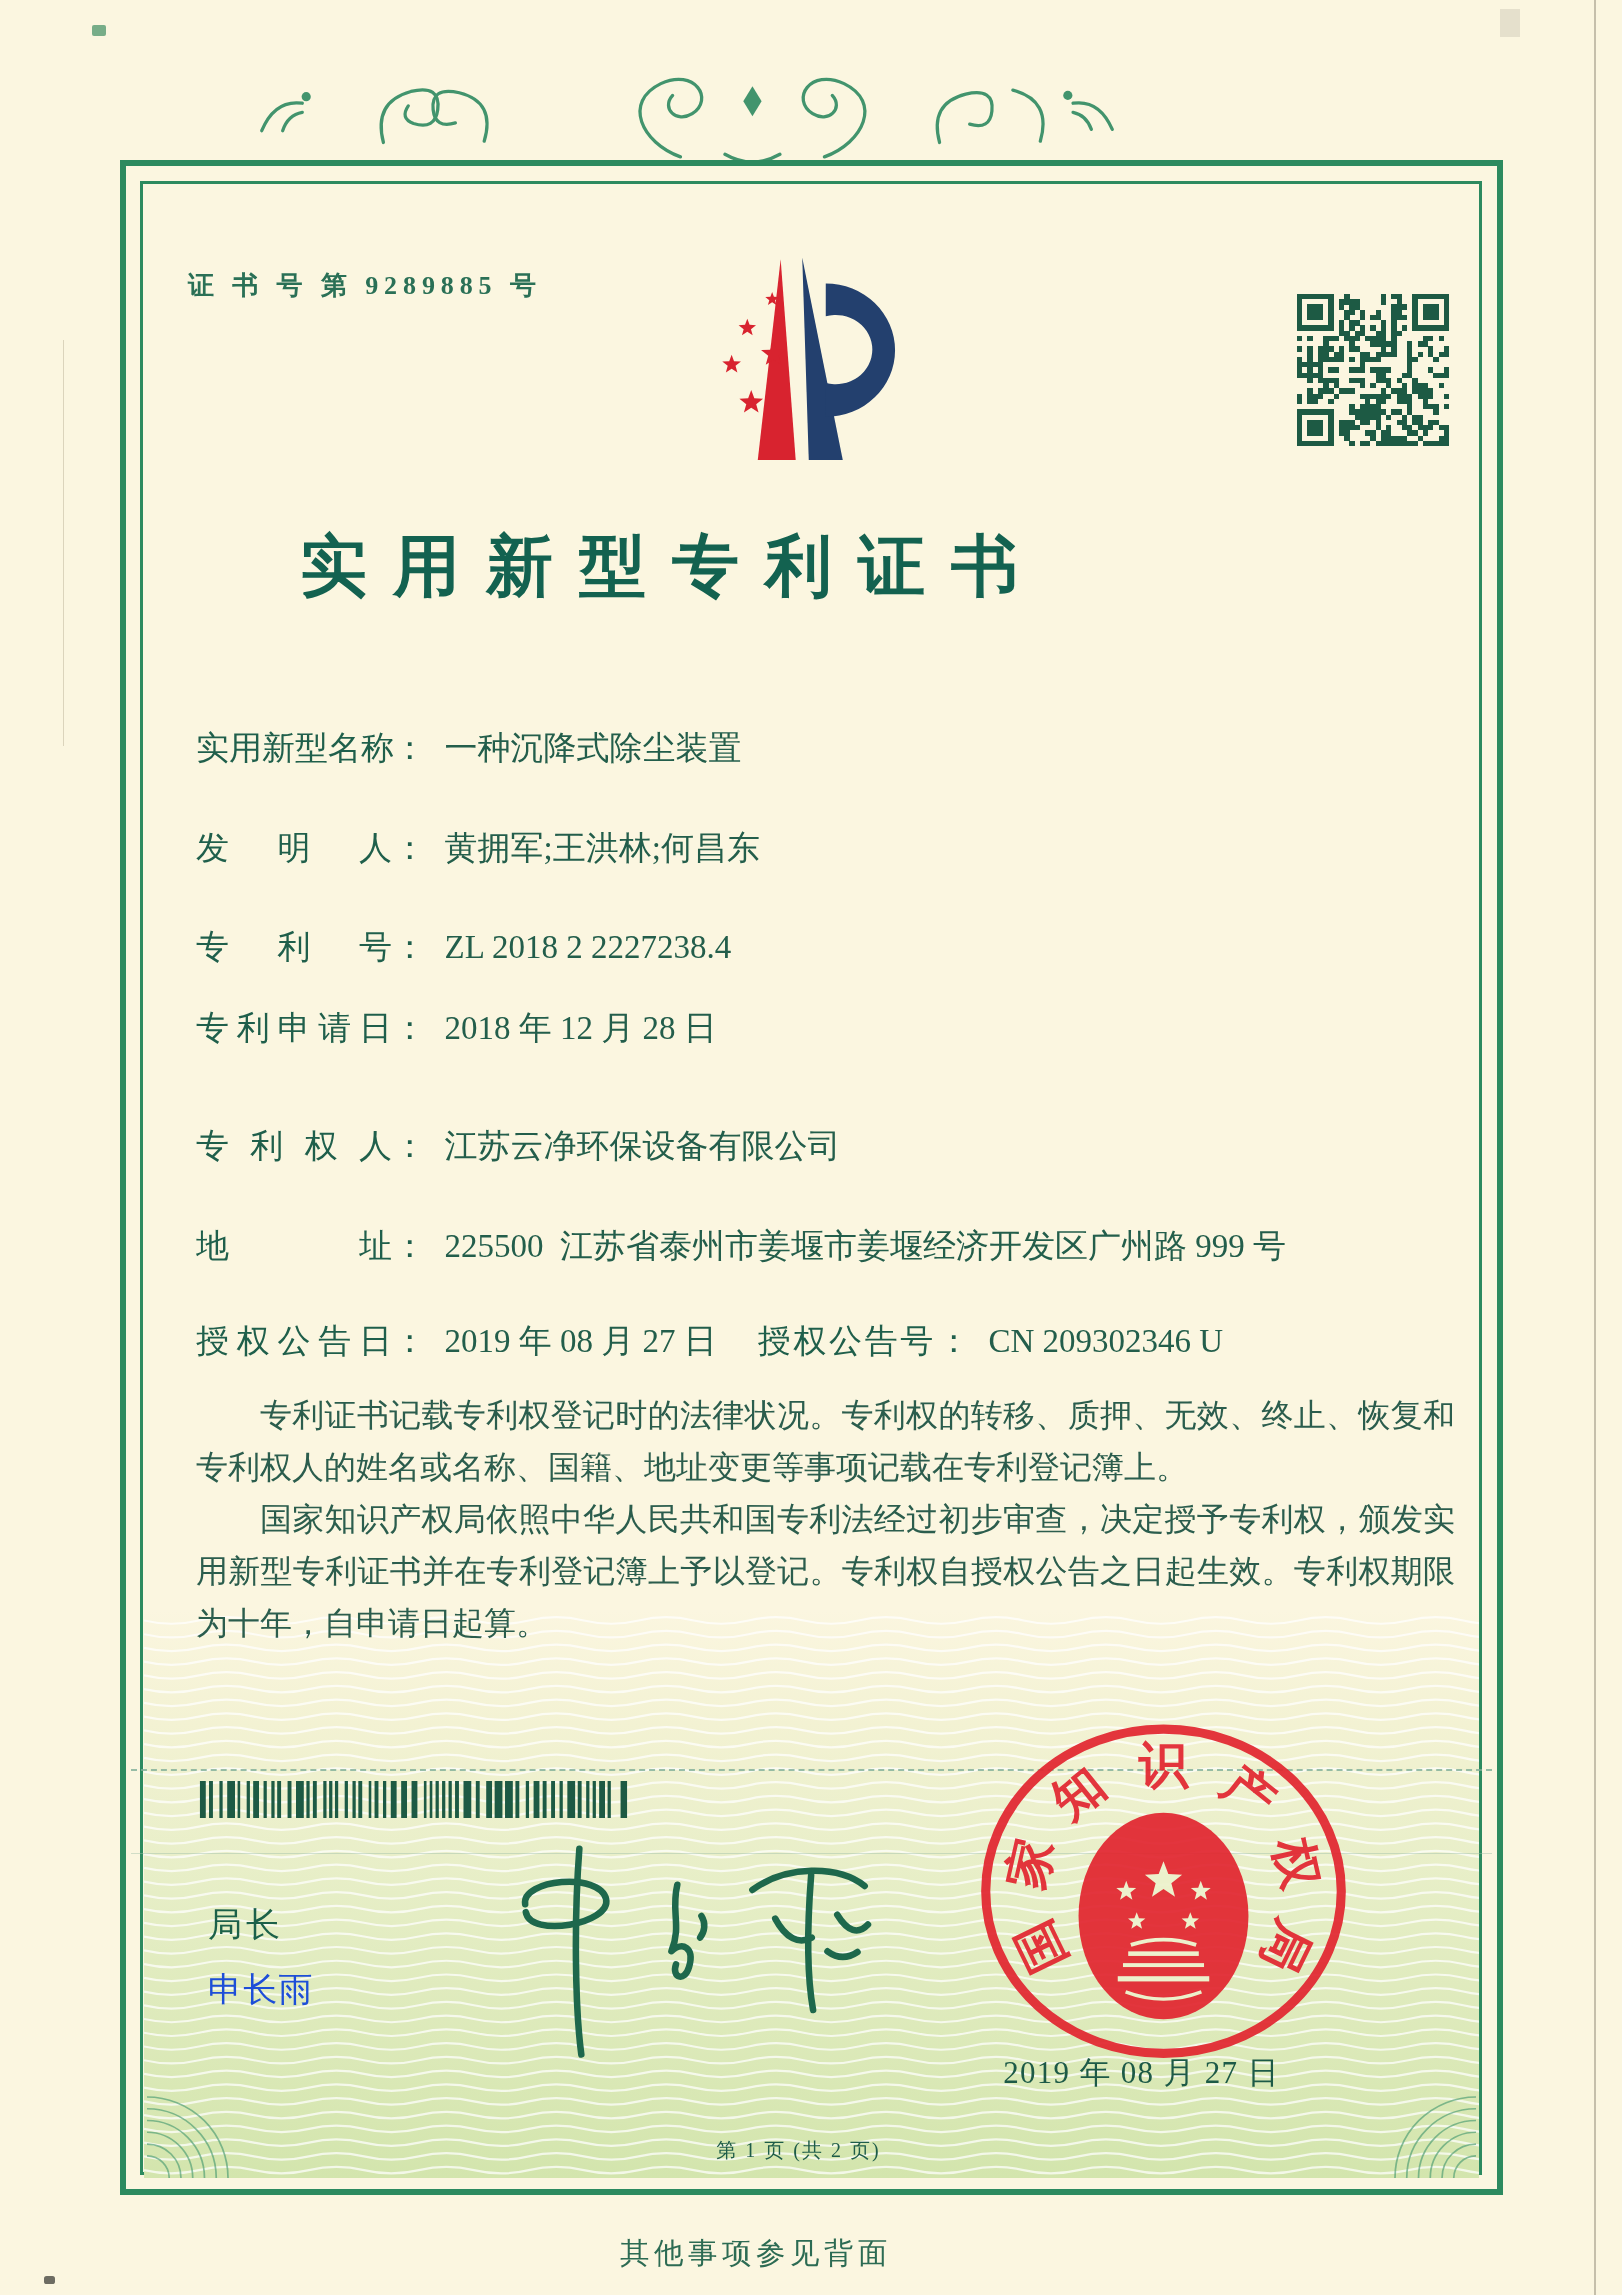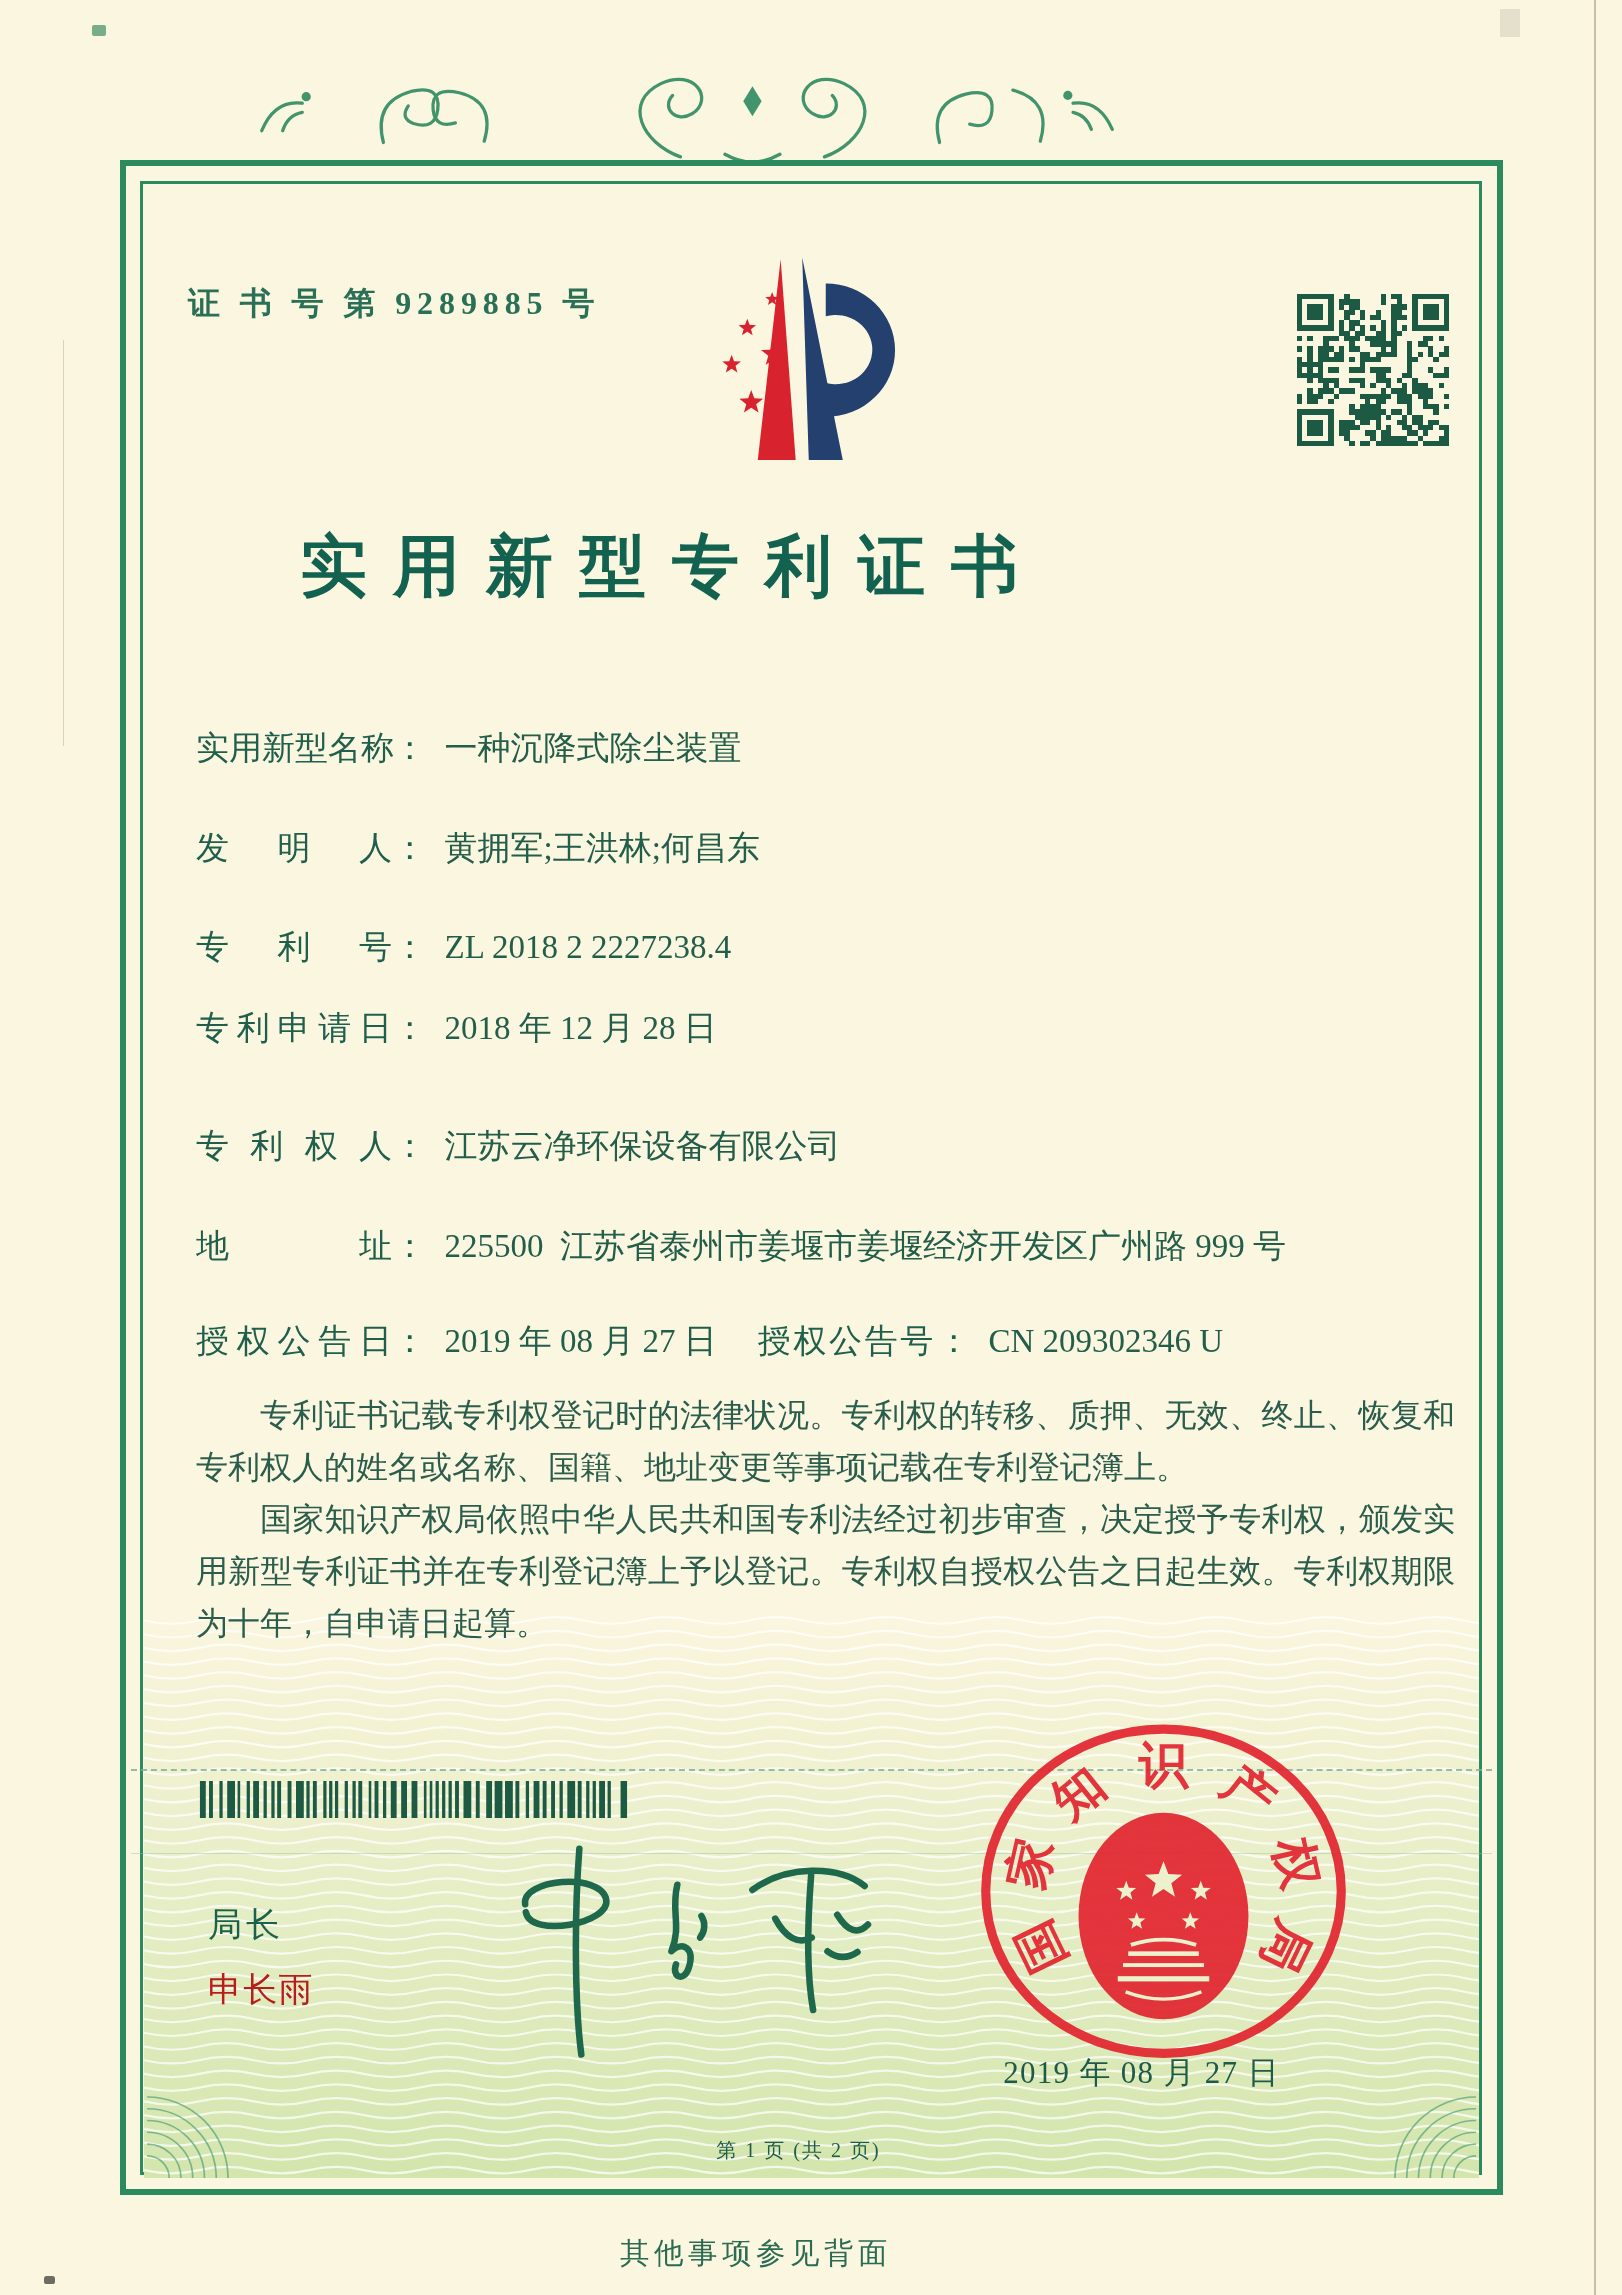--- a/index.html
+++ b/index.html
@@ -3,38 +3,38 @@
 <meta charset="utf-8">
 <style>
   html,body{margin:0;padding:0;}
   body{font-family:"Liberation Serif","DejaVu Serif",serif;}
   .page{position:relative;width:1622px;height:2295px;background:#fbf6e0;overflow:hidden;}
   .abs{position:absolute;}
   
   .frame-outer{position:absolute;left:120px;top:160px;width:1383px;height:2035px;border:6.5px solid #2c8a5f;box-sizing:border-box;}
   .frame-inner{position:absolute;left:140px;top:181px;width:1342px;height:1994px;border:3.3px solid #2c8a5f;box-sizing:border-box;}
   
-  .cert-no{position:absolute;left:188px;top:268px;font-size:32px;letter-spacing:5.9px;color:#2a7056;font-weight:bold;margin-top:14px;}
+  .cert-no{position:absolute;left:188px;top:268px;font-size:26px;letter-spacing:5.9px;color:#2a7056;font-weight:bold;}
   .title{position:absolute;left:0;top:521px;width:1318px;text-align:center;font-size:67px;font-weight:bold;color:#136250;letter-spacing:26px;padding-left:26px;box-sizing:border-box;}
   
   .field-row{position:absolute;left:196px;font-size:33px;color:#1f5f4b;white-space:nowrap;}
   .flabel{display:inline-block;width:196px;text-align:justify;text-align-last:justify;text-justify:inter-character;vertical-align:baseline;}
   .fcolon{display:inline-block;margin-left:1.3px;}
   .fvalue{display:inline-block;margin-left:18.3px;white-space:pre;color:#235e4b;}
   .pair2{display:inline-block;margin-left:41px;}
   .flabel2{display:inline-block;letter-spacing:2.6px;}
   
   .body-text{position:absolute;left:196px;top:1389px;width:1259px;font-size:32px;line-height:52px;color:#2b5d4d;text-align:justify;}
   .body-text p{margin:0;text-indent:2em;}
   
   .waves-wrap{position:absolute;left:144px;top:1610px;width:1335px;height:568px;}
   .dash-line{position:absolute;left:131px;top:1769px;width:1361px;border-top:2px dashed #7fae98;opacity:.8;}
   .thin-line{position:absolute;left:131px;top:1853px;width:1361px;border-top:1.3px solid #9dbfa9;opacity:.45;}
   .director-label{position:absolute;left:208px;top:1902px;font-size:34px;color:#1c6149;letter-spacing:3.9px;}
-  .director-name{position:absolute;left:208px;top:1967px;font-size:34px;color:#b91c1c;letter-spacing:1.3px;}
+  .director-name{position:absolute;left:208px;top:1967px;font-size:34px;color:#1d4ed8;letter-spacing:1.3px;}
   .seal-date{position:absolute;left:978px;top:2052px;width:327px;text-align:center;font-size:31px;color:#1d5a47;letter-spacing:1.3px;}
   .page-info{position:absolute;left:0;top:2137px;width:1597px;text-align:center;font-size:20px;color:#1e5c49;letter-spacing:2px;}
   .back-note{position:absolute;left:0;top:2234px;width:1512px;text-align:center;font-size:29.4px;color:#2c6b53;letter-spacing:4.6px;}
   
   .edge-right{position:absolute;left:1594px;top:0;width:2px;height:2295px;background:#b8b29e;opacity:.8;}
   .crease-left{position:absolute;left:63px;top:340px;width:1.3px;height:406px;background:rgba(160,150,120,.35);}
   .speck{position:absolute;left:44px;top:2276px;width:10.5px;height:7.9px;background:#4a4a42;border-radius:2.6px;opacity:.8;}
   .mark-tl{position:absolute;left:92px;top:25px;width:14.4px;height:10.5px;background:#3f8f63;opacity:.7;border-radius:2px;}
   .mark-tr{position:absolute;left:1500px;top:9.2px;width:19.6px;height:27.5px;background:#cfcab8;opacity:.5;}
 </style>

